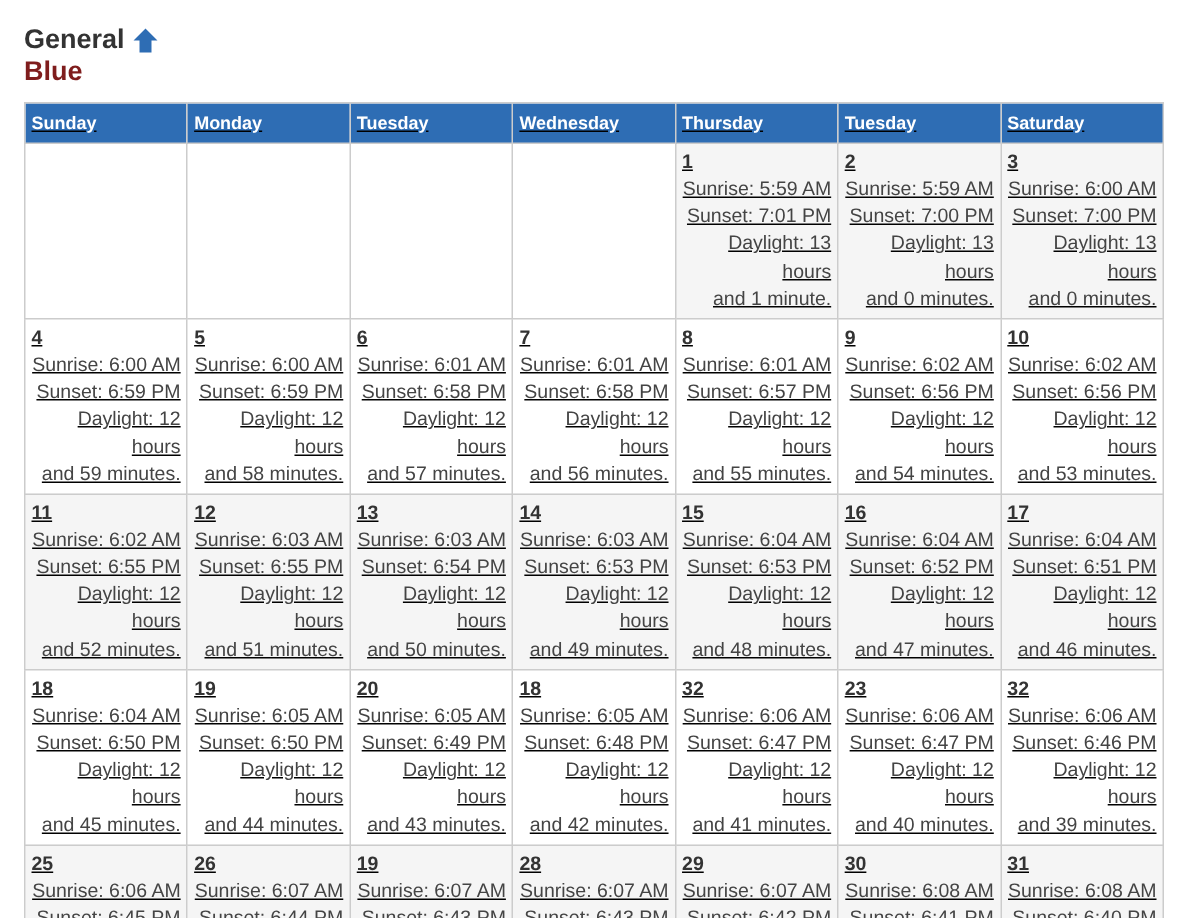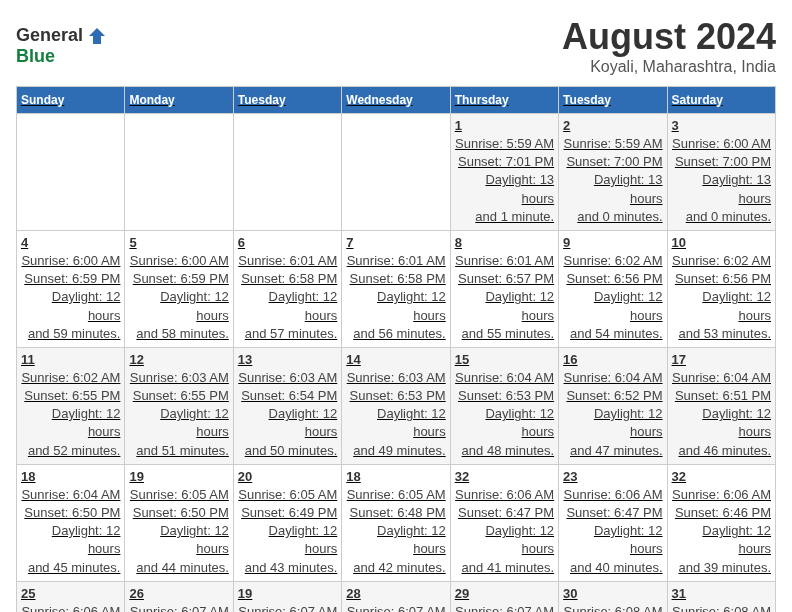--- a/index.html
+++ b/index.html
@@ -27,21 +27,21 @@
       gap: 2px;
     }
     .logo-general {
       font-size: 18px;
       font-weight: bold;
       color: #333;
     }
     .logo-blue {
       font-size: 18px;
       font-weight: bold;
-      color: #15803d;
+      color: #7f1d1d;
     }
     .logo-icon {
       width: 20px;
       height: 20px;
       margin-left: 2px;
     }
     .title-section {
       text-align: right;
     }
     .calendar-title {
@@ -104,24 +104,20 @@
 <div class="top-section">
   <div class="logo">
     <div class="logo-text">
       <span class="logo-general">General</span>
       <svg class="logo-icon" viewBox="0 0 20 20">
         <polygon points="10,2 18,10 14,10 14,18 6,18 6,10 2,10" fill="#2e6db4"></polygon>
       </svg>
     </div>
     <span class="logo-blue">Blue</span>
   </div>
-  <div class="title-section">
-    <div class="calendar-title">August 2024</div>
-    <div class="calendar-subtitle">Koyali, Maharashtra, India</div>
-  </div>
 </div>
 
 <table>
   <thead>
     <tr>
     <th>Sunday</th>
         <th>Monday</th>
         <th>Tuesday</th>
         <th>Wednesday</th>
         <th>Thursday</th>

